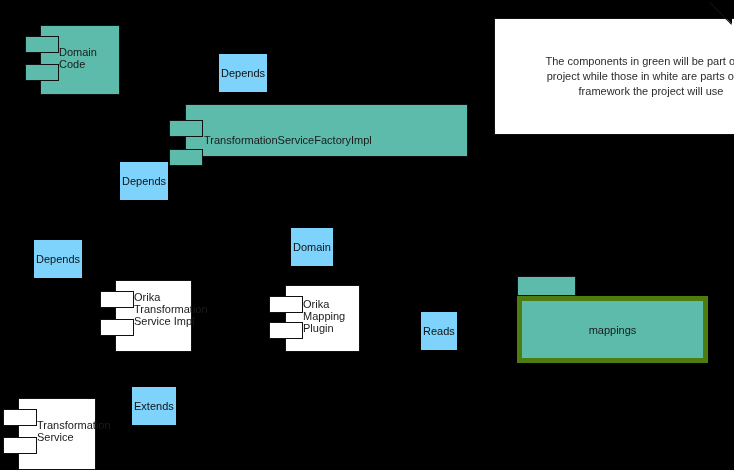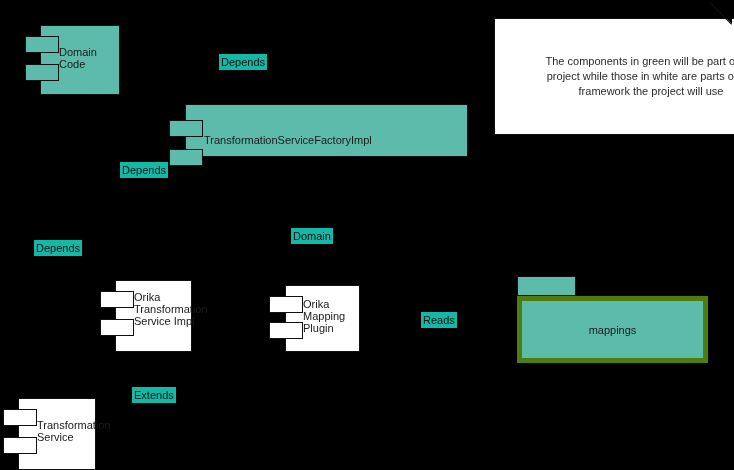--- a/index.html
+++ b/index.html
@@ -101,25 +101,25 @@
   .note-text {
     color: #2b2b2b;
     font-size: 11px;
     line-height: 15px;
     text-align: center;
   }
 
   
   .edge-label {
     position: absolute;
-    background: #14b8a6;
+    background: #7dd3fc;
     color: #111111;
     font-size: 11px;
     line-height: 14px;
-    padding: 1px 2px;
+    padding: 12px 2px;
     white-space: nowrap;
   }
 </style>
 </head>
 <body>
 
 <div id="canvas">
 
   <div class="note" style="left:494px; top:18px; width:280px; height:117px;padding-left:48px;">
     <div class="note-text">The components in green will be part of the project while those in white are parts of the framework the project will use</div>

